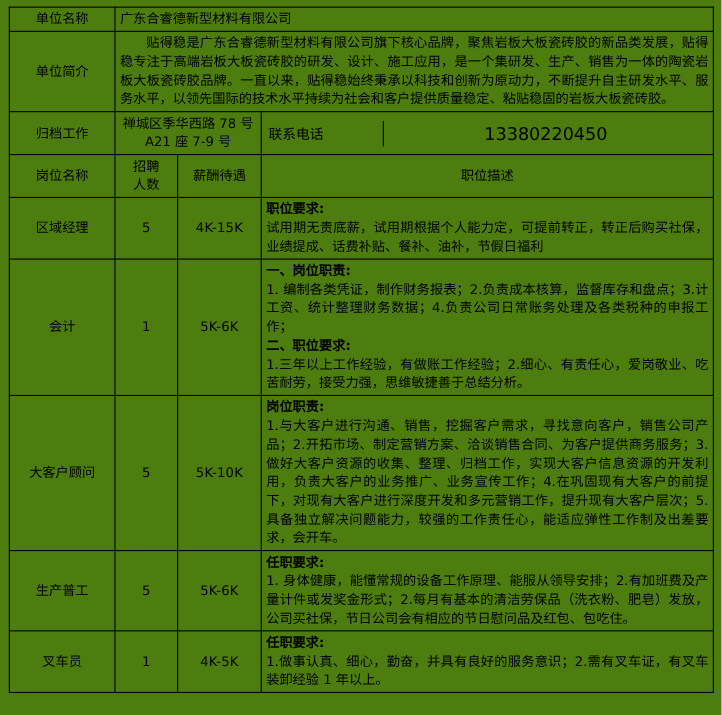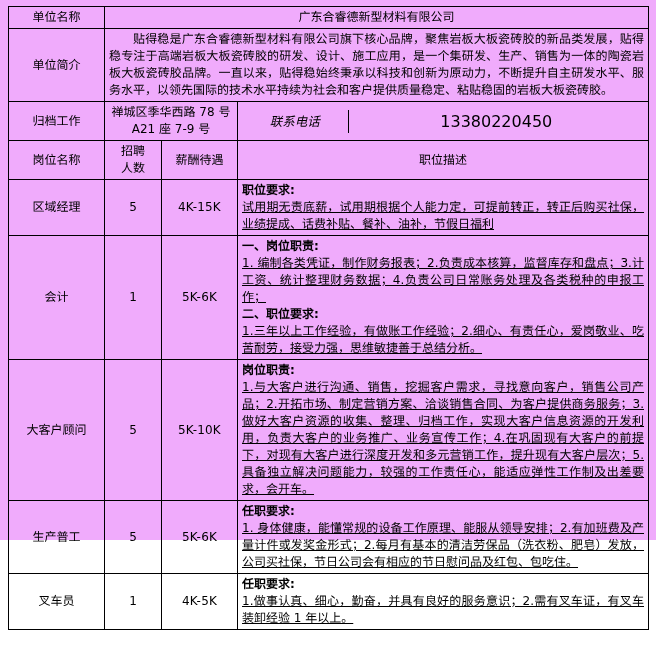--- a/index.html
+++ b/index.html
@@ -11,22 +11,22 @@
   body {
     width: 656px;
     height: 650px;
     overflow: hidden;
     font-family: "DejaVu Sans", "Liberation Sans", sans-serif;
     color: #000000;
   }
   .page {
     position: relative;
     width: 656px;
-    height: 540px;
-    background: #f0abfc;
+    height: 650px;
+    background: #4d7c0f;
     box-sizing: border-box;
     padding: 6px 8px 0 8px;
   }
   table.recruit {
     width: 640px;
     border-collapse: collapse;
     table-layout: fixed;
     border: 1px solid #000;
   }
   table.recruit td {
@@ -42,21 +42,20 @@
   col.c-count  { width: 57px; }
   col.c-salary { width: 76px; }
   col.c-desc   { width: 411px; }
 
   .lbl {
     text-align: center;
     font-size: 12.5px;
     white-space: nowrap;
   }
   .company-name {
-    text-align: center;
     font-size: 12.5px;
     padding: 5px 4px;
     margin-left: 40px;
   }
   .intro {
     text-align: justify;
     text-justify: inter-ideograph;
     font-size: 12px;
     line-height: 21.5px;
     padding: 4px 8px 5px 8px;
@@ -97,21 +96,20 @@
     font-size: 12.5px;
   }
   .num, .sal {
     text-align: center;
     font-size: 12px;
   }
   .sal { letter-spacing: 0.2px; }
   p.line {
     margin: 0;
     padding: 0;
-    text-decoration: underline;
   }
 </style>
 </head>
 <body>
 
 <div class="page">
   <table class="recruit">
     <colgroup>
       <col class="c-name">
       <col class="c-count">
@@ -134,21 +132,21 @@
         <td class="lbl">归档工作</td>
         <td class="addr" colspan="2">禅城区季华西路 78 号 A21 座 7-9 号</td>
         <td class="addr">
           <table style="width:100%;border-collapse:collapse;border:0;table-layout:fixed;">
             <colgroup>
                 <col style="width:106px">
                 <col style="width:auto">
               </colgroup>
             <tbody>
                 <tr>
-              <td style="border:0;border-right:1px solid #000;text-align:center;font-size:12.5px;padding:3px 2px;font-style:italic;">联系电话</td>
+              <td style="border:0;border-right:1px solid #000;text-align:left;font-size:12.5px;padding:3px 2px;">联系电话</td>
               <td style="border:0;text-align:center;font-size:16px;padding:3px 2px;">13380220450</td>
             </tr>
           </tbody>
             </table>
         </td>
       </tr>
 
       <tr>
         <td class="hdr">岗位名称</td>
         <td class="hdr-wrap">

